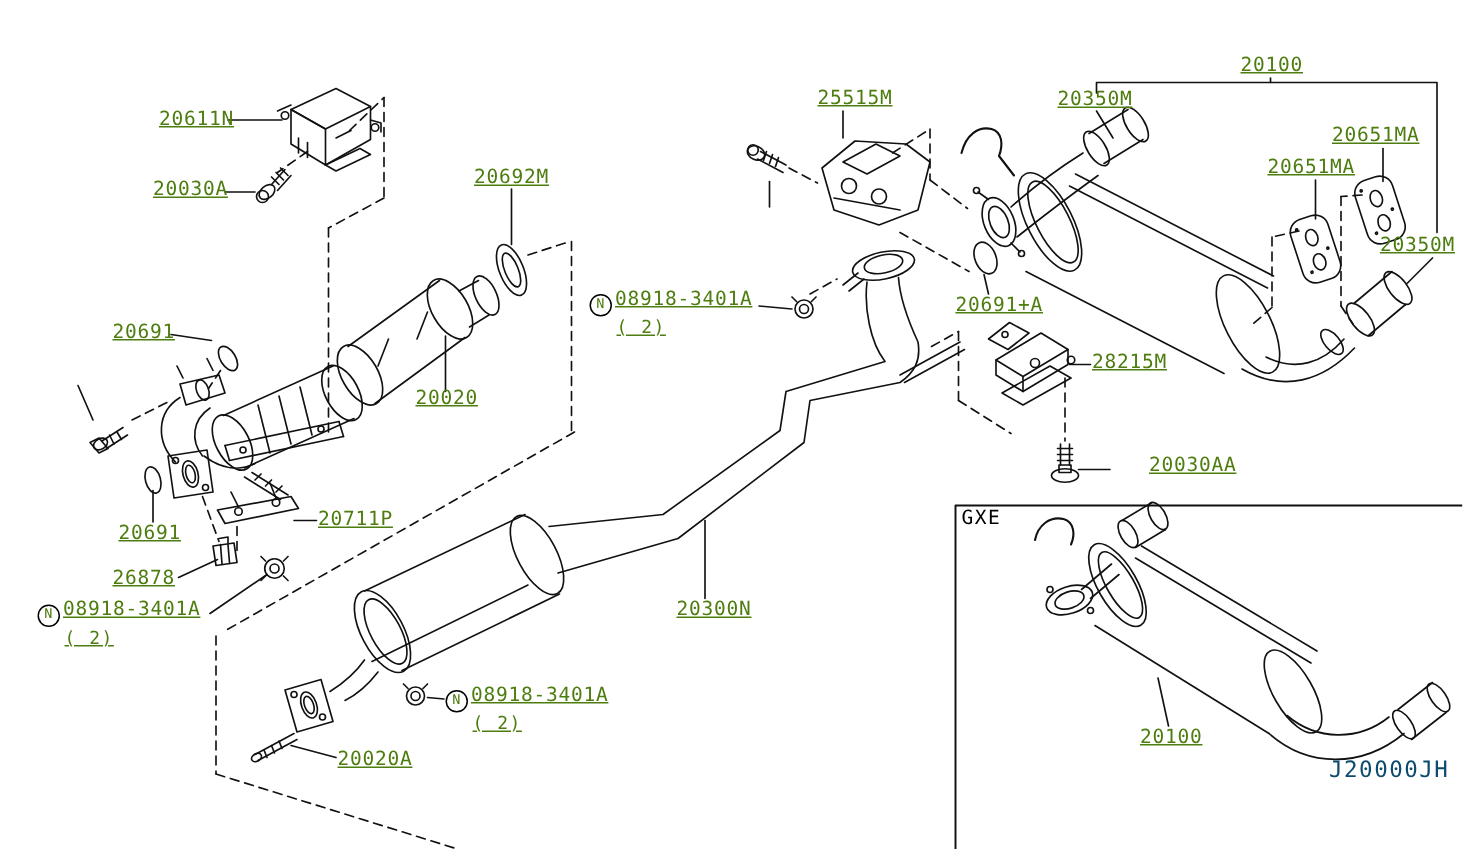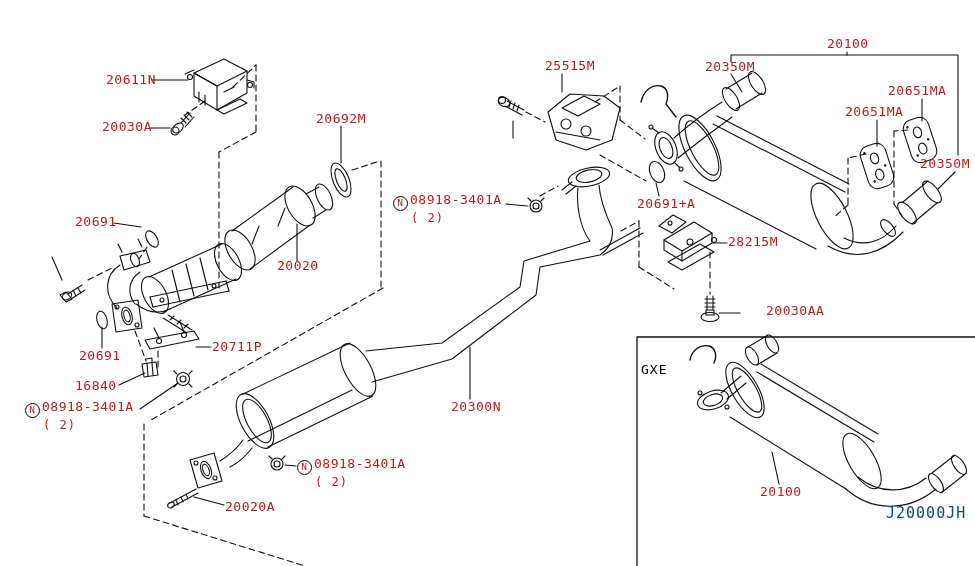--- a/index.html
+++ b/index.html
@@ -1,26 +1,26 @@
 <!DOCTYPE html>
 <html><head>
 <meta charset="utf-8">
 <style>
   html,body{margin:0;padding:0;background:#fff;}
   #stage{position:relative;width:975px;height:566px;background:#ffffff;overflow:hidden;
          font-family:"DejaVu Sans Mono",monospace;}
   #art{position:absolute;left:0;top:0;}
-  .plabel{position:absolute;font-size:13px;line-height:13px;color:#b91c1c;white-space:nowrap;
-          letter-spacing:.5px;}
+  .plabel{position:absolute;font-size:13px;line-height:13px;color:#4d7c0f;white-space:nowrap;
+          letter-spacing:.5px;text-decoration:underline;}
   .plabel .circ{display:inline-flex;width:13px;height:13px;border:1.3px solid #000;
           border-radius:50%;align-items:center;justify-content:center;font-size:9px;
           line-height:13px;margin-right:2px;vertical-align:-2px;}
   .plabel .qty{font-size:12px;margin-left:18px;margin-top:1px;letter-spacing:1px;}
   .code{position:absolute;font-size:15px;letter-spacing:1px;color:#0c4a6e;}
-  .gxe{position:absolute;font-size:13px;letter-spacing:1px;color:#000;margin-top:24px;}
+  .gxe{position:absolute;font-size:13px;letter-spacing:1px;color:#000;}
 </style>
 </head>
 <body>
 
 <div id="stage">
 
 <svg id="art" width="975" height="566" viewBox="0 0 975 566" fill="none" stroke="#111" stroke-width="1.1" stroke-linecap="round" stroke-linejoin="round">
 
   <g>
     <path d="M152,80 H188"></path>
@@ -362,21 +362,21 @@
 
 <div class="plabel" style="left:106px;top:73px">20611N</div>
 <div class="plabel" style="left:102px;top:120px">20030A</div>
 <div class="plabel" style="left:316px;top:112px">20692M</div>
 <div class="plabel" style="left:75px;top:215px">20691</div>
 
 
 <div class="plabel" style="left:277px;top:259px">20020</div>
 <div class="plabel" style="left:79px;top:349px">20691</div>
 <div class="plabel" style="left:212px;top:340px">20711P</div>
-<div class="plabel" style="left:75px;top:379px">16840</div>
+<div class="plabel" style="left:75px;top:379px">26878</div>
 
 <div class="plabel" style="left:25px;top:400px">
   <span class="circ">N</span><span>08918-3401A</span>
   <div class="qty">( 2)</div>
 </div>
 
 <div class="plabel" style="left:225px;top:500px">20020A</div>
 
 <div class="plabel" style="left:297px;top:457px">
   <span class="circ">N</span><span>08918-3401A</span>

